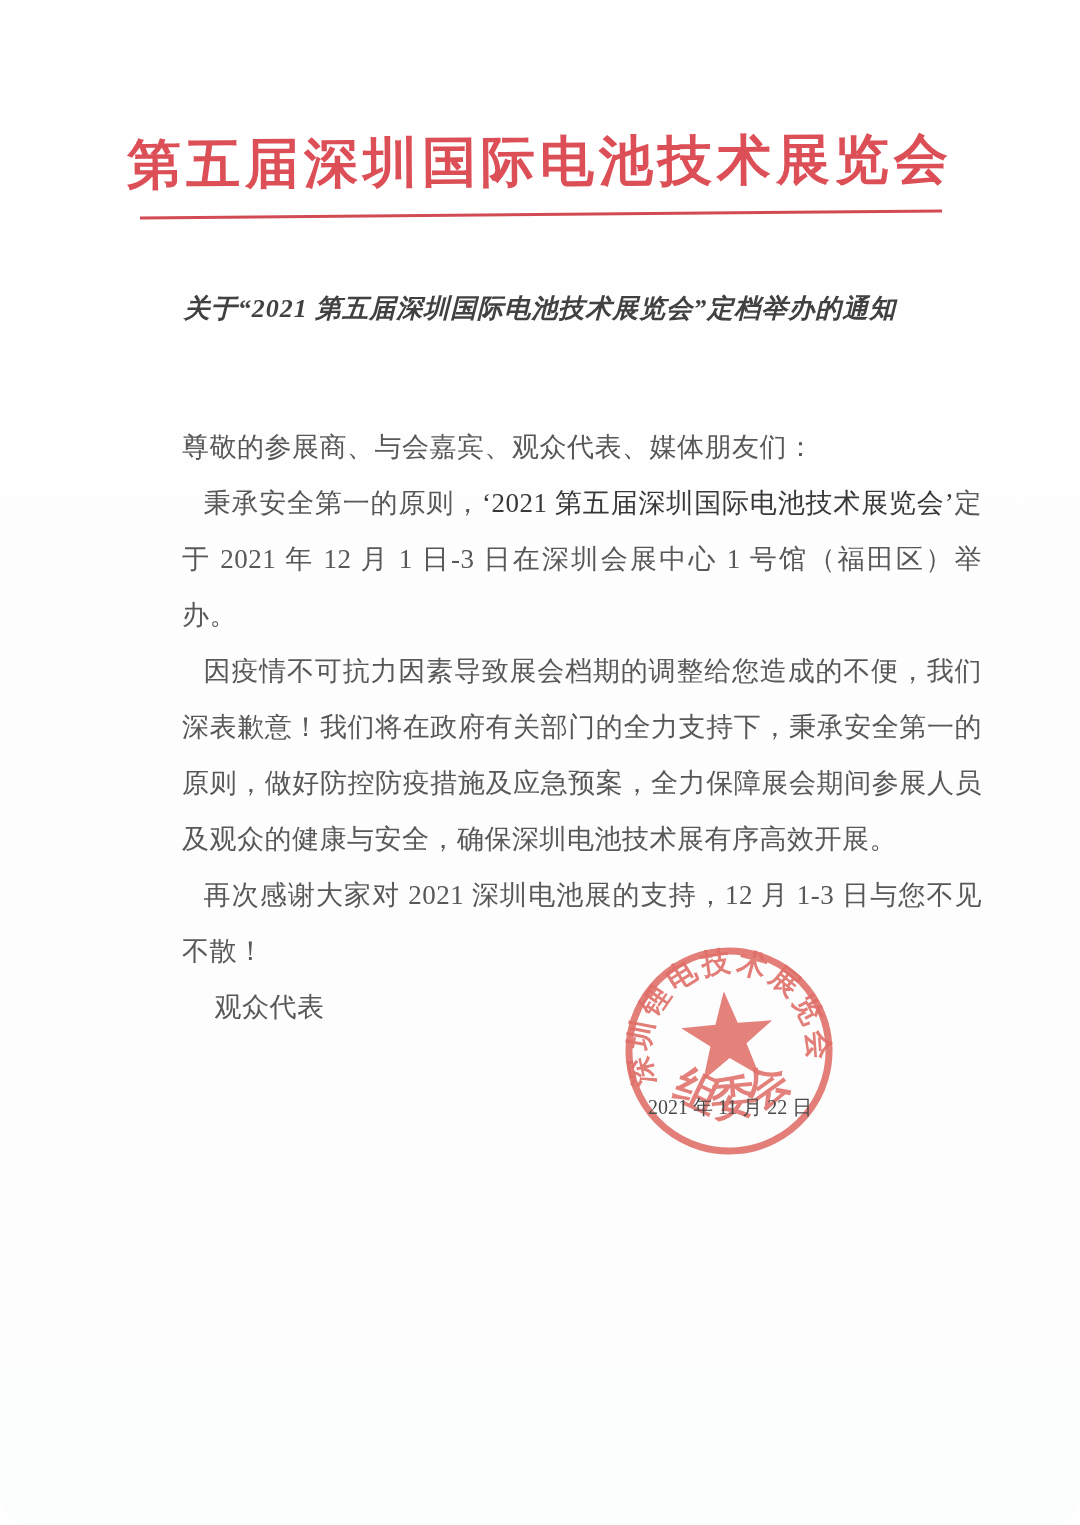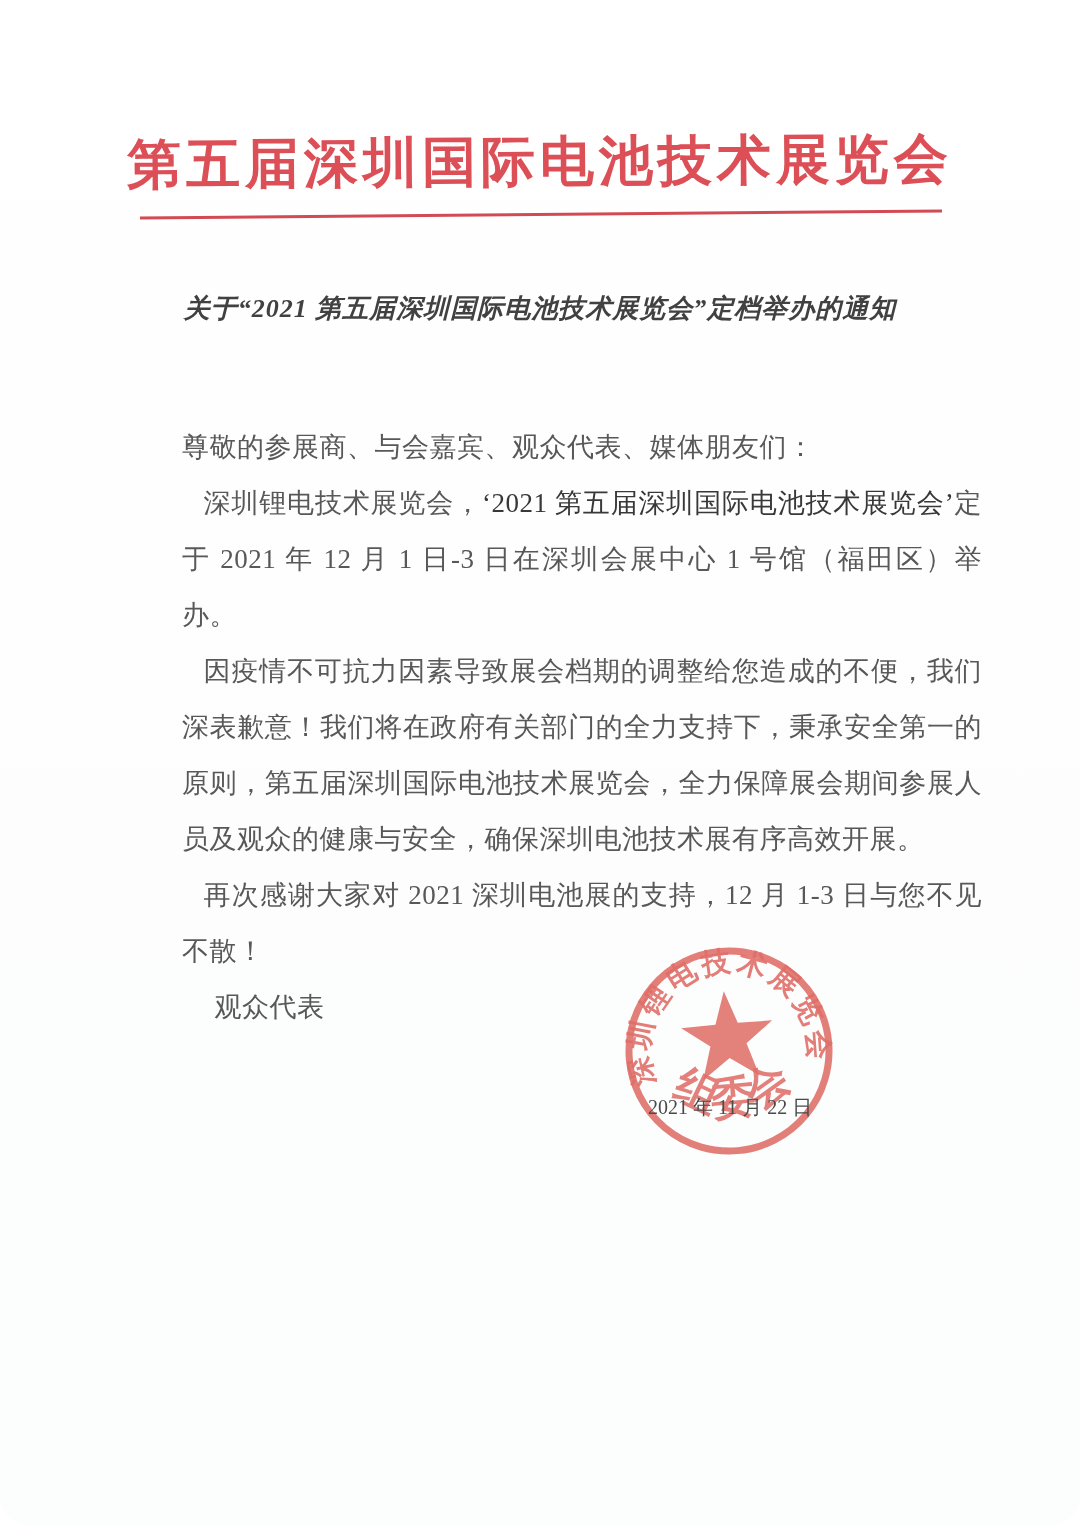--- a/index.html
+++ b/index.html
@@ -80,22 +80,22 @@
 <div class="page">
 
   <div class="letter-title">第五届深圳国际电池技术展览会</div>
 
   <div class="letter-rule"></div>
 
   <div class="notice-title">关于“2021 第五届深圳国际电池技术展览会”定档举办的通知</div>
 
   <div class="content">
     <p>尊敬的参展商、与会嘉宾、观众代表、媒体朋友们：</p>
-    <p class="indent"><span>深圳锂电技术展览会，</span><span class="bold">‘2021 第五届深圳国际电池技术展览会’</span><span>定于 2021 年 12 月 1 日-3 日在深圳会展中心 1 号馆（福田区）举办。</span></p>
-    <p class="indent">因疫情不可抗力因素导致展会档期的调整给您造成的不便，我们深表歉意！我们将在政府有关部门的全力支持下，秉承安全第一的原则，第五届深圳国际电池技术展览会，全力保障展会期间参展人员及观众的健康与安全，确保深圳电池技术展有序高效开展。</p>
+    <p class="indent"><span>秉承安全第一的原则，</span><span class="bold">‘2021 第五届深圳国际电池技术展览会’</span><span>定于 2021 年 12 月 1 日-3 日在深圳会展中心 1 号馆（福田区）举办。</span></p>
+    <p class="indent">因疫情不可抗力因素导致展会档期的调整给您造成的不便，我们深表歉意！我们将在政府有关部门的全力支持下，秉承安全第一的原则，做好防控防疫措施及应急预案，全力保障展会期间参展人员及观众的健康与安全，确保深圳电池技术展有序高效开展。</p>
     <p class="indent">再次感谢大家对 2021 深圳电池展的支持，12 月 1-3 日与您不见不散！</p>
     <p class="indent closing">观众代表</p>
   </div>
 
 
   <div class="sig-date">2021 年 11 月 22 日</div>
 
   <div class="stamp">
     <svg viewBox="0 0 214 214" xmlns="http://www.w3.org/2000/svg">
       <defs>

